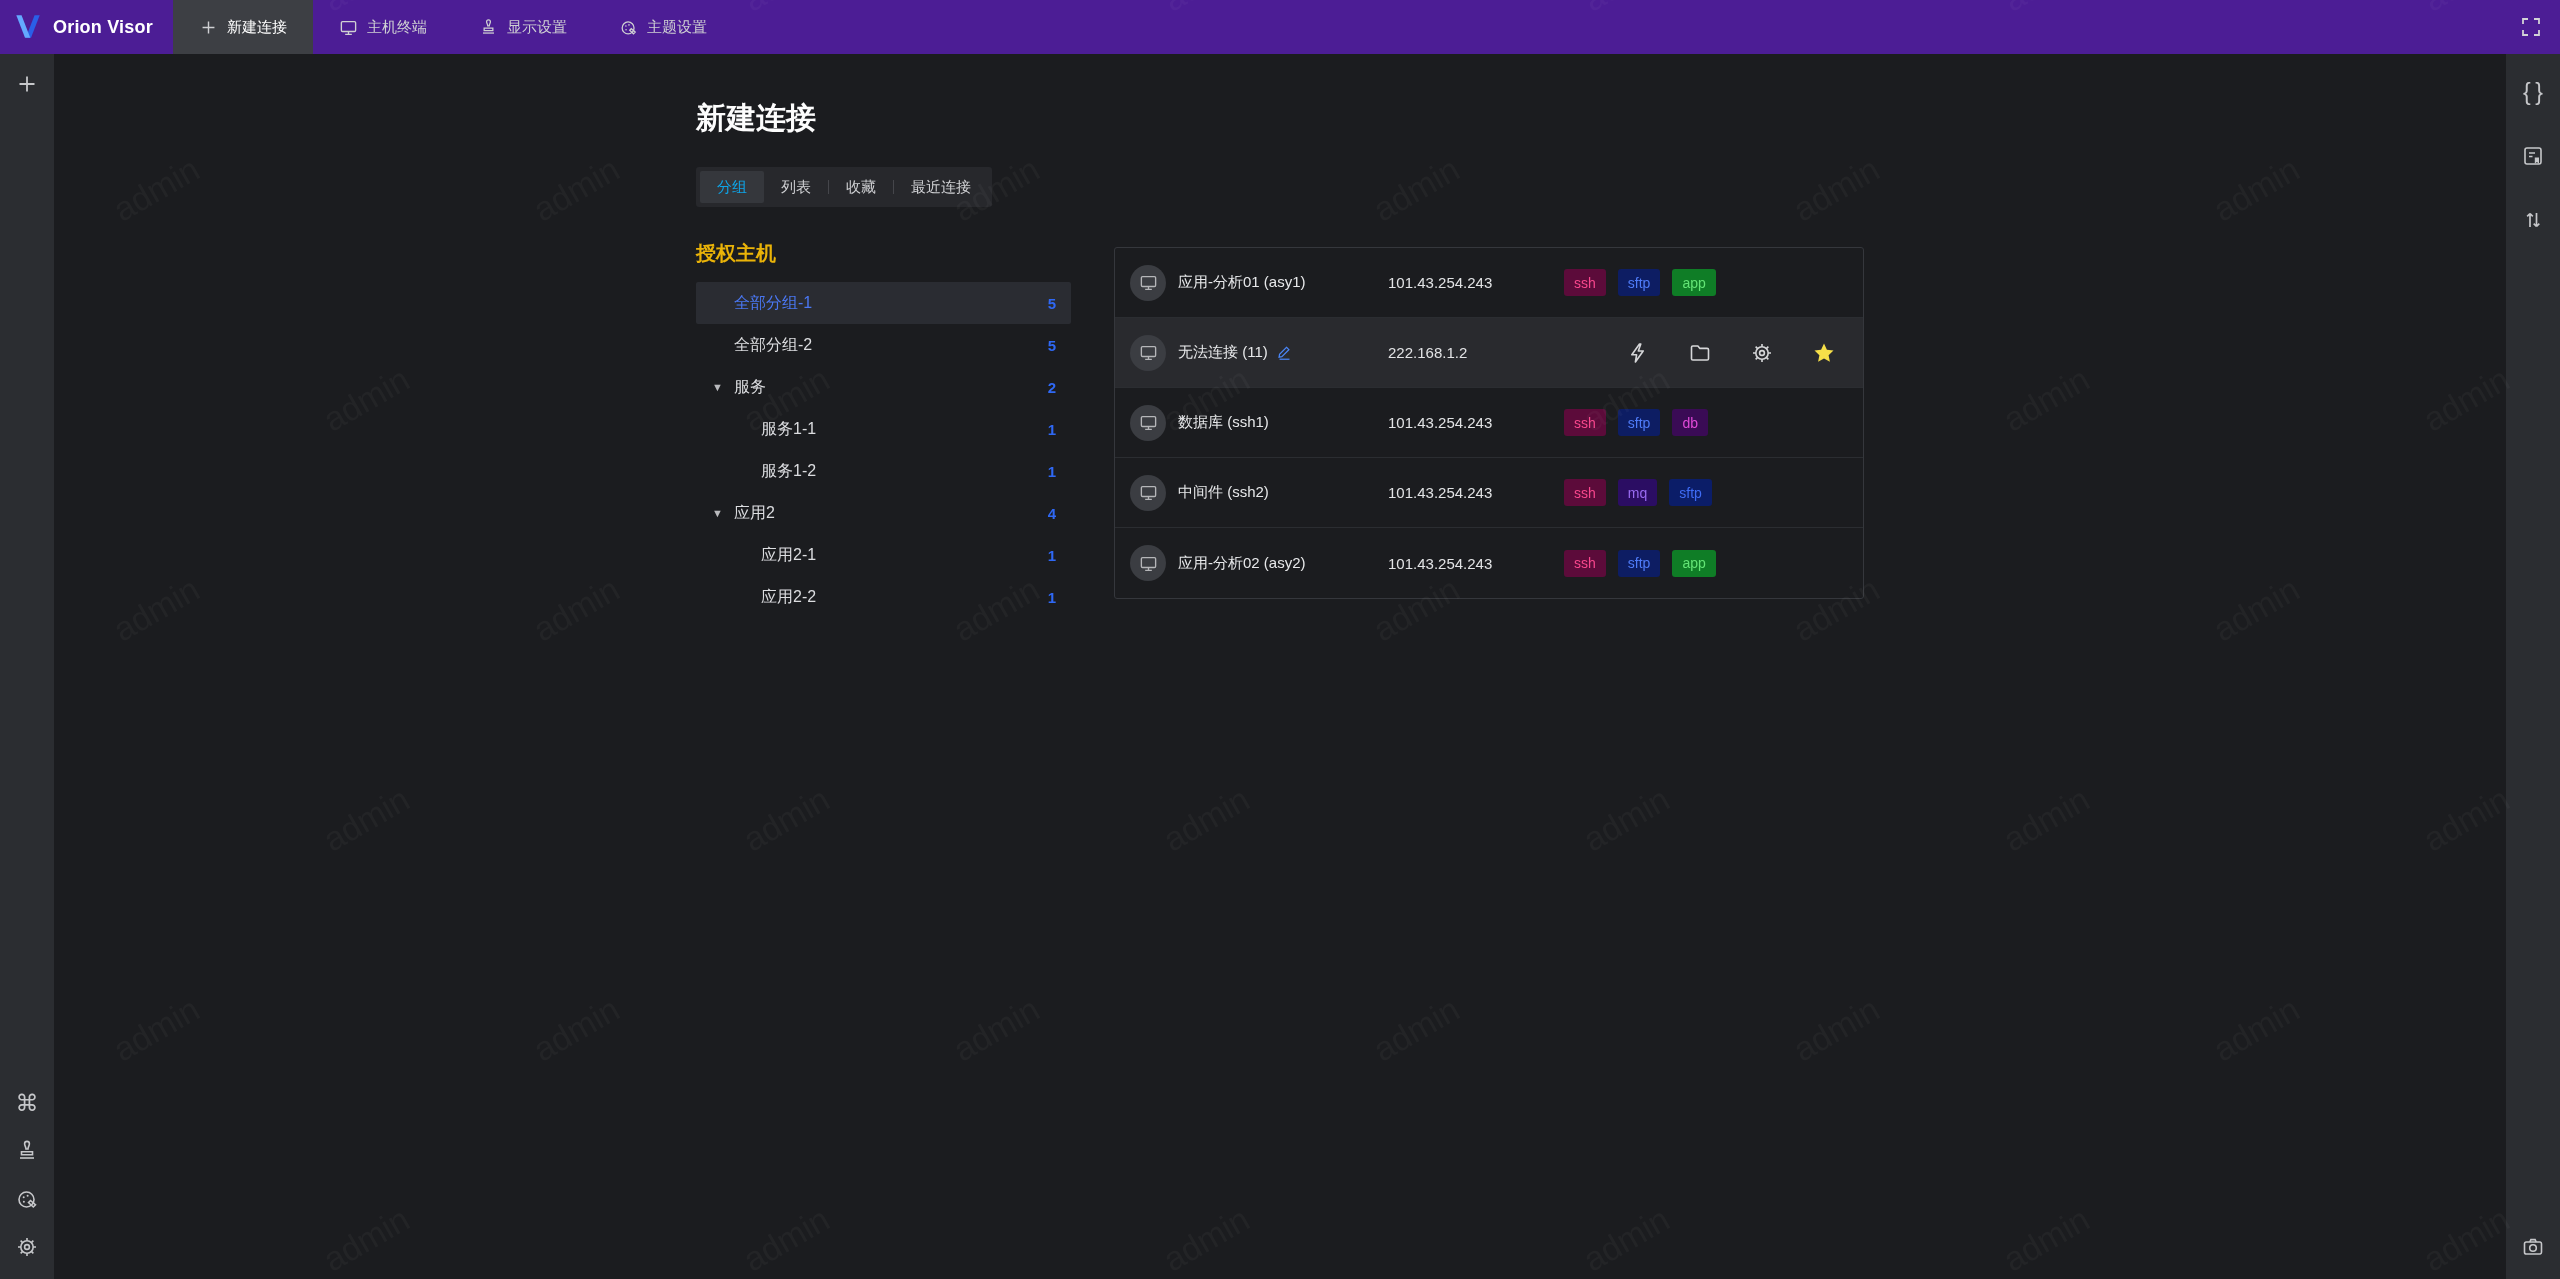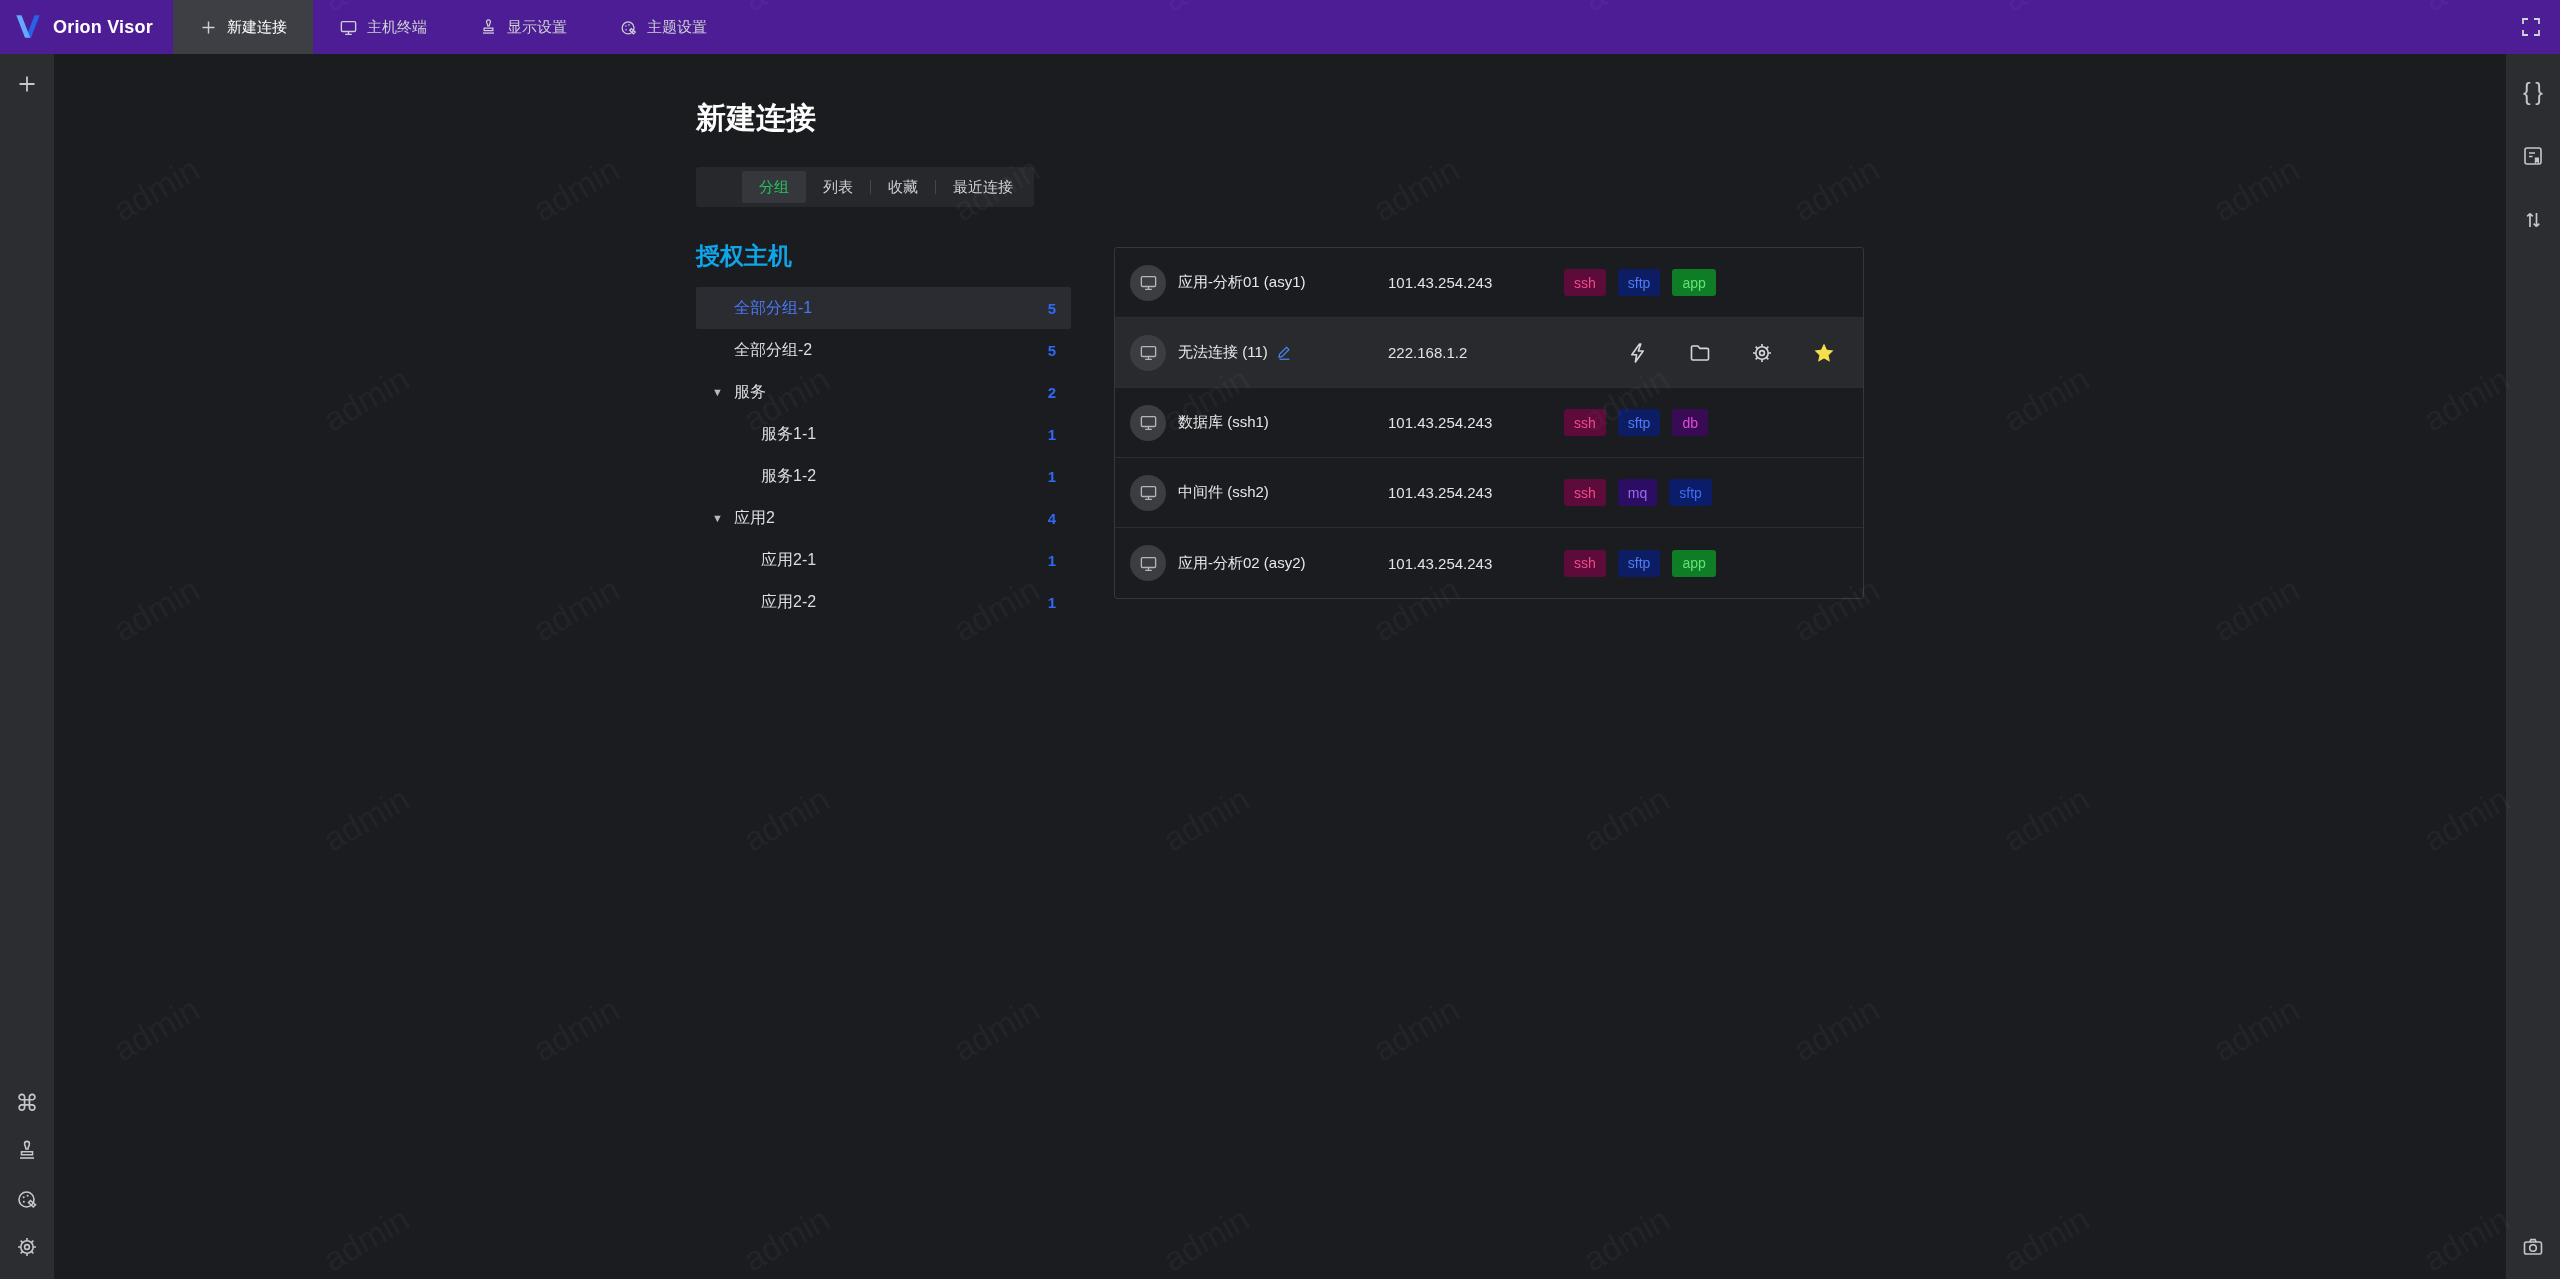--- a/index.html
+++ b/index.html
@@ -51,31 +51,31 @@
 
   .controls-row { margin-top:28px; display:flex; align-items:center; justify-content:space-between; }
   .seg-group {
     display:flex; align-items:center; background:#27282c; border-radius:3px;
     padding:4px; height:40px;
   }
   .seg {
     display:flex; align-items:center; height:32px; padding:0 17px;
     font-size:15px; color:#cfd0d3; cursor:pointer; border-radius:2px; position:relative;
   }
-  .seg.active { background:#35373c; color:#22c55e;margin-left:42px; }
+  .seg.active { background:#35373c; color:#0ea5e9; }
   .seg-divider { width:1px; height:14px; background:#45464b; }
 
   .search-input {
     width:418px; height:40px; background:#26272b; border:none; outline:none;
     border-radius:2px; padding:0 16px; font-size:15px; color:#e6e7e9;
     font-family:"Liberation Sans","DejaVu Sans",sans-serif;
   }
   .search-input::placeholder { color:#8b8c91; }
 
-  .section-header { margin-top:33px; font-size:24px; font-weight:bold; color:#0ea5e9;font-family:Liberation Mono, monospace; }
+  .section-header { margin-top:33px; font-size:20px; font-weight:bold; color:#eab308;font-family:Liberation Mono, monospace; }
 
   .body-row { display:flex; gap:43px; }
 
   
   .tree { width:375px; margin-top:15px; }
   .tree-row {
     height:42px; display:flex; align-items:center; position:relative;
     font-size:16px; color:#dcdde0; cursor:pointer; border-radius:2px;
   }
   .tree-row.selected { background:#2a2c32; color:#4a77f2; }

